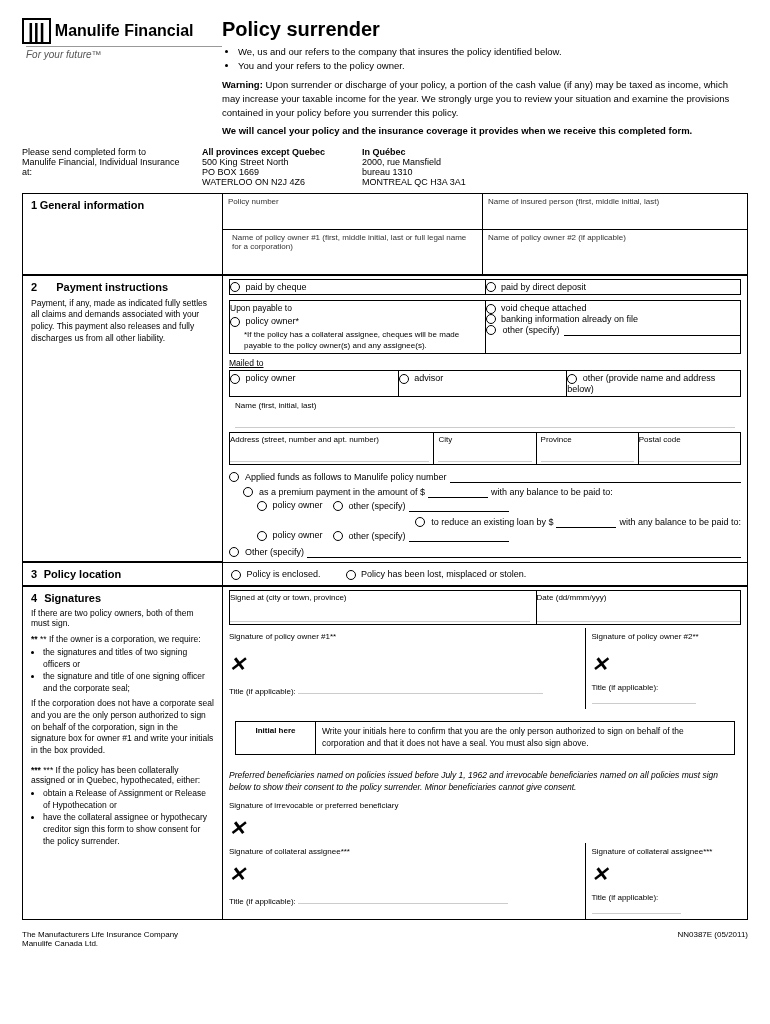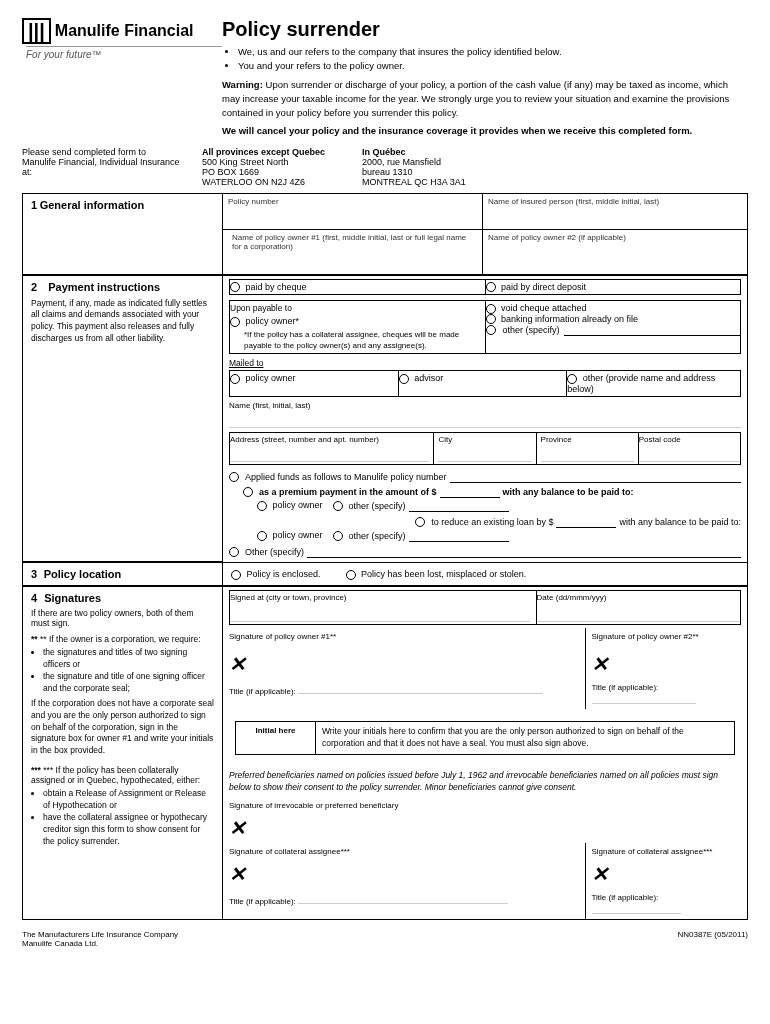--- a/index.html
+++ b/index.html
@@ -199,21 +199,21 @@
   </tr>
 </tbody>
   </table>
 
 <table class="main-table" style="width:100%;border-collapse:collapse;margin-bottom:0;">
   <tbody>
       <tr>
     <td class="section-label-cell" rowspan="10" style="width:200px;border:1px solid #000;padding:5px 8px;vertical-align:top;">
       <div style="font-weight:bold;font-size:11px;">
         <span>2</span>
-        <span style="margin-left:8px;">Payment instructions</span>
+        <span style="margin-left:16px;">Payment instructions</span>
       </div>
       <div style="font-size:8.5px;line-height:1.4;margin-top:5px;">Payment, if any, made as indicated fully settles all claims and demands associated with your policy. This payment also releases and fully discharges us from all other liability.</div>
     </td>
 
     <td colspan="2" style="border:1px solid #000;border-bottom:none;padding:3px 6px;">
       <table style="width:100%;">
         <tbody>
               <tr>
           <td style="width:50%;padding:2px 0;">
             <span class="radio-circle"></span>
@@ -280,21 +280,21 @@
             <span class="radio-circle"></span>
             <span>other (provide name and address below)</span>
           </td>
         </tr>
       </tbody>
           </table>
     </td>
   </tr>
 
   <tr>
-    <td colspan="2" style="border:1px solid #000;border-top:none;border-bottom:none;padding:2px 6px;">
+    <td colspan="2" style="border:1px solid #000;border-top:none;border-bottom:none;padding:2px 12px;">
       <div style="font-size:8px;">Name (first, initial, last)</div>
       <div style="height:18px;border-bottom:1px solid #ccc;"></div>
     </td>
   </tr>
 
   <tr>
     <td colspan="2" style="border:1px solid #000;border-top:none;border-bottom:none;padding:2px 6px;">
       <table style="width:100%;">
         <tbody>
               <tr>
@@ -322,21 +322,21 @@
 
   <tr>
     <td colspan="2" style="border:1px solid #000;border-top:none;border-bottom:none;padding:4px 6px;">
       <div style="display:flex;align-items:center;gap:3px;margin-bottom:3px;">
         <span class="radio-circle"></span>
         <span>Applied funds as follows to Manulife policy number</span>
         <span style="border-bottom:1px solid #000;flex:1;display:inline-block;height:12px;"></span>
       </div>
 
       <div style="padding-left:14px;">
-        <div style="display:flex;align-items:center;gap:3px;margin-bottom:2px;font-weight:bold;">
+        <div style="display:flex;align-items:center;gap:3px;margin-bottom:2px;">
           <span class="radio-circle"></span>
           <span>as a premium payment in the amount of $</span>
           <span style="border-bottom:1px solid #000;width:60px;display:inline-block;height:12px;"></span>
           <span>with any balance to be paid to:</span>
         </div>
         <div style="display:flex;align-items:center;gap:10px;padding-left:14px;margin-bottom:4px;">
           <span>
             <span class="radio-circle"></span>
             <span>policy owner</span>
           </span>

